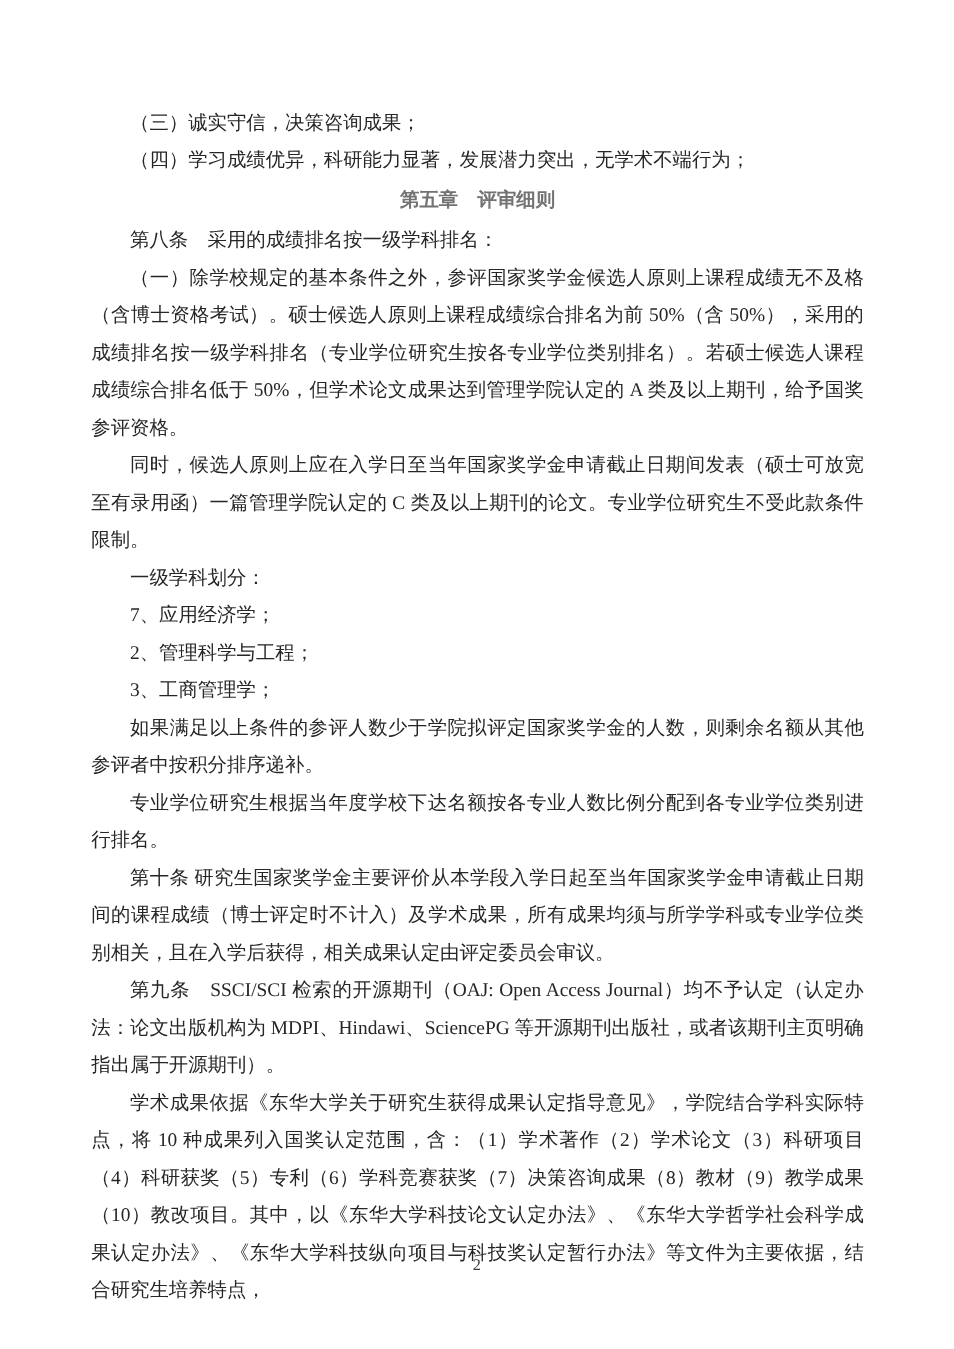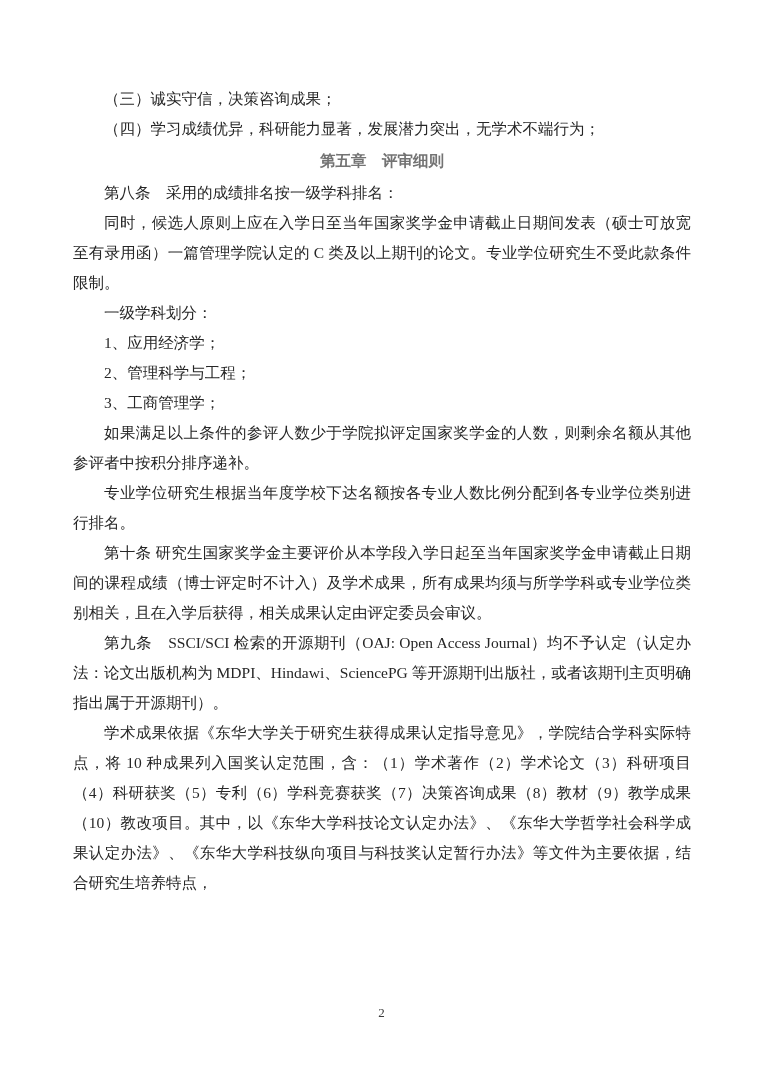--- a/index.html
+++ b/index.html
@@ -55,23 +55,24 @@
 </style>
 </head>
 <body>
 
 <div class="page">
   <div class="content">
     <p class="para">（三）诚实守信，决策咨询成果；</p>
     <p class="para">（四）学习成绩优异，科研能力显著，发展潜力突出，无学术不端行为；</p>
     <h2 class="chapter-heading">第五章　评审细则</h2>
     <p class="para">第八条　采用的成绩排名按一级学科排名：</p>
+    <p class="para">（一）除学校规定的基本条件之外，参评国家奖学金候选人原则上课程成绩无不及格（含博士资格考试）。硕士候选人原则上课程成绩综合排名为前 50%（含 50%），采用的成绩排名按一级学科排名（专业学位研究生按各专业学位类别排名）。若硕士候选人课程成绩综合排名低于 50%，但学术论文成果达到管理学院认定的 A 类及以上期刊，给予国奖参评资格。</p>
     <p class="para">同时，候选人原则上应在入学日至当年国家奖学金申请截止日期间发表（硕士可放宽至有录用函）一篇管理学院认定的 C 类及以上期刊的论文。专业学位研究生不受此款条件限制。</p>
     <p class="para">一级学科划分：</p>
-    <p class="para">1、应用经济学；</p>
+    <p class="para">7、应用经济学；</p>
     <p class="para">2、管理科学与工程；</p>
     <p class="para">3、工商管理学；</p>
     <p class="para">如果满足以上条件的参评人数少于学院拟评定国家奖学金的人数，则剩余名额从其他参评者中按积分排序递补。</p>
     <p class="para">专业学位研究生根据当年度学校下达名额按各专业人数比例分配到各专业学位类别进行排名。</p>
     <p class="para">第十条 研究生国家奖学金主要评价从本学段入学日起至当年国家奖学金申请截止日期间的课程成绩（博士评定时不计入）及学术成果，所有成果均须与所学学科或专业学位类别相关，且在入学后获得，相关成果认定由评定委员会审议。</p>
     <p class="para">第九条　SSCI/SCI 检索的开源期刊（OAJ: Open Access Journal）均不予认定（认定办法：论文出版机构为 MDPI、Hindawi、SciencePG 等开源期刊出版社，或者该期刊主页明确指出属于开源期刊）。</p>
     <p class="para">学术成果依据《东华大学关于研究生获得成果认定指导意见》，学院结合学科实际特点，将 10 种成果列入国奖认定范围，含：（1）学术著作（2）学术论文（3）科研项目（4）科研获奖（5）专利（6）学科竞赛获奖（7）决策咨询成果（8）教材（9）教学成果（10）教改项目。其中，以《东华大学科技论文认定办法》、《东华大学哲学社会科学成果认定办法》、《东华大学科技纵向项目与科技奖认定暂行办法》等文件为主要依据，结合研究生培养特点，</p>
   </div>
   <div class="footer">
     <span class="page-number">2</span>

